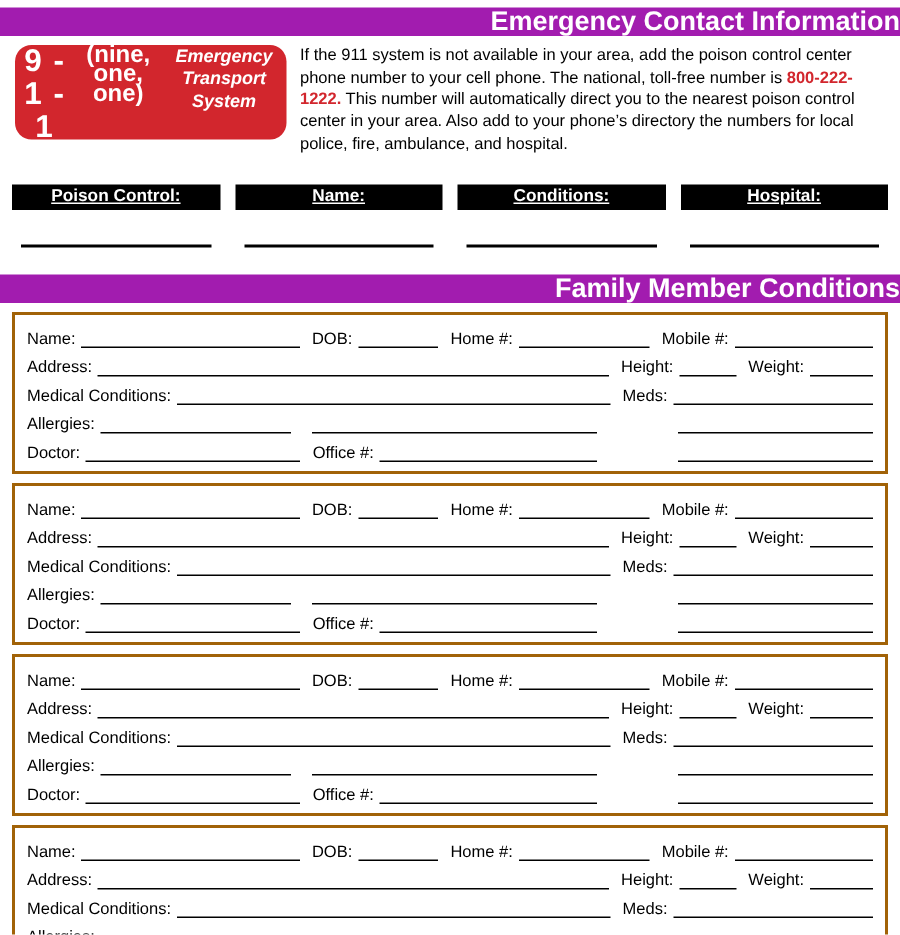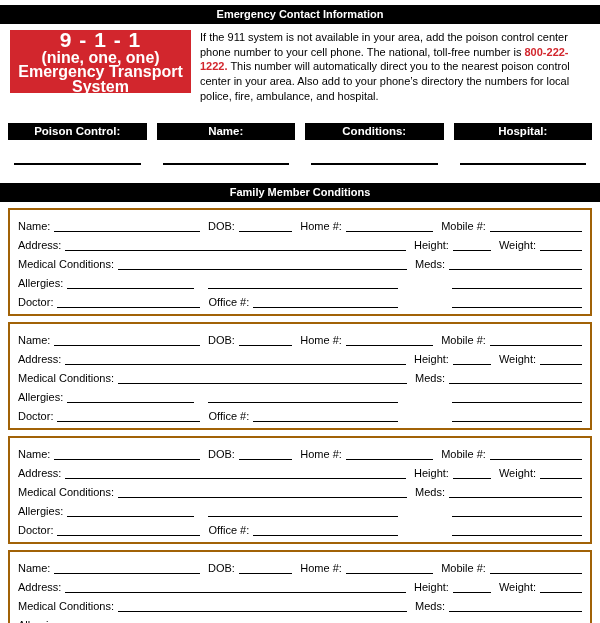--- a/index.html
+++ b/index.html
@@ -5,52 +5,53 @@
   * { box-sizing: border-box; }
   html, body { margin: 0; padding: 0; }
   body {
     width: 600px; height: 623px;
     overflow: hidden;
     background: #ffffff;
     color: #000;
     font-family: "Liberation Sans", sans-serif;
   }
   .bar {
-    background: #000000; color: #fff;
-    font-weight: bold; font-size: 11px;
-    text-align: center; height: 19px; line-height: 19px;
+    background: #a21caf; color: #fff;
+    font-weight: bold; font-size: 18px;
+    text-align: right; height: 19px; line-height: 19px;
     width: 600px;
   }
   .bar.top { margin-top: 5px; }
   .bar.family { margin-top: 18px; }
 
   
   .intro { display: flex; margin: 6px 10px 0 10px; }
   .red-box {
     width: 181px; min-width: 181px; height: 63px;
     background: #d2262d; color: #fff;
-    display: flex; flex-direction: column; justify-content: center;
+    display: flex; flex-direction: row; justify-content: center;
     text-align: center;
+    border-radius: 11px;
   }
   .red-number  { font-size: 21px; font-weight: bold; letter-spacing: 1px; line-height: 22px; }
   .red-words   { font-size: 16px; font-weight: bold; line-height: 13px; }
-  .red-caption { font-size: 16px; font-weight: bold; line-height: 15px; }
+  .red-caption { font-size: 12px; font-weight: bold; line-height: 15px; font-style: italic; }
   .intro-text {
     flex: 1; margin-left: 9px;
     font-size: 11px; line-height: 14.7px;
   }
   .phone { color: #d2262d; font-weight: bold; }
 
   
   .contacts { display: flex; gap: 10px; margin: 19px 8px 0 8px; }
   .contact-col { flex: 1; }
   .contact-label {
     background: #000; color: #fff;
     font-weight: bold; font-size: 11.5px;
-    text-align: center; height: 17px; line-height: 17px;
+    text-align: center; height: 17px; line-height: 17px; text-decoration: underline;
   }
   .contact-line { margin: 23px 6px 0 6px; border-bottom: 2px solid #000; height: 0; }
 
   
   .sections { margin: 6px 8px 0 8px; display: grid; gap: 6px; }
   .member { border: 2px solid #a16207; background: #fff; padding: 3px 8px 6px 8px; }
   .frow { display: flex; align-items: flex-end; height: 19px; font-size: 11px; }
   .lbl { white-space: nowrap; padding-right: 4px; }
   .lbl.gap { margin-left: 8px; }
   .line { border-bottom: 1px solid #000; height: 13px; display: inline-block; }

